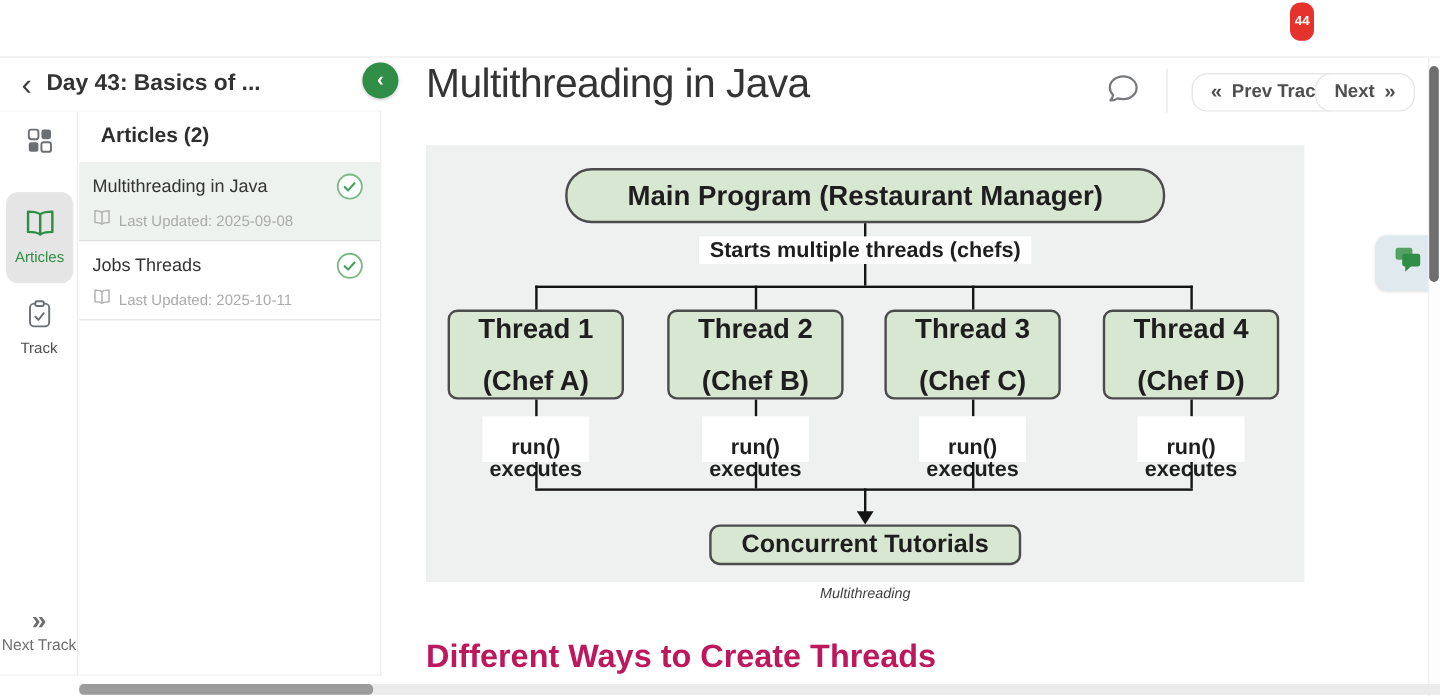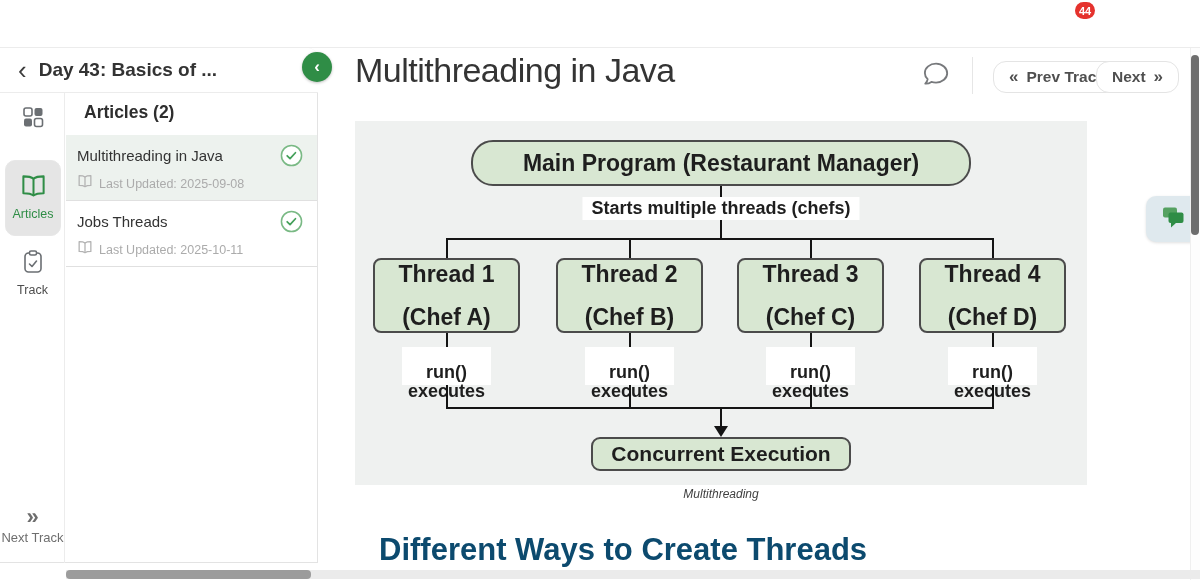--- a/index.html
+++ b/index.html
@@ -17,21 +17,21 @@
     font-family:"Liberation Sans",sans-serif; background:transparent; }
   .search-input::placeholder { color:#9aa0a6; }
   .nav-menu { left:396px; top:0; height:48px; display:flex; align-items:center; gap:36px; }
   .nav-item { display:flex; align-items:center; gap:7px; font-size:17px; font-weight:600;
     color:#2b3035; cursor:pointer; }
   .icon-circle { width:34px; height:34px; border-radius:50%; background:#fafafa;
     border:1px solid #f0f0f0; display:flex; align-items:center; justify-content:center; cursor:pointer; }
   .translate-btn { left:976px; top:7px; }
   .moon-btn { left:1016px; top:7px; }
   .bell-btn { left:1055px; top:7px; }
-  .badge { left:1075px; top:2px; min-width:19px; height:17px; padding:0 4px; background:#e5322d;
+  .badge { left:1075px; top:2px; min-width:19px; height:32px; padding:0 4px; background:#e5322d;
     border-radius:9px; color:#fff; font-size:11px; font-weight:700; display:flex;
     align-items:center; justify-content:center; z-index:6; }
   .avatar { left:1096px; top:6px; width:37px; height:37px; border-radius:50%;
     background:radial-gradient(circle at 50% 30%, #5c6672 0%, #3a414b 45%, #1d2228 100%); }
 
   
   .panel { left:0; top:48px; width:318px; height:515px; background:#fff;
     border-right:1px solid #e3e3e3; border-bottom:1px solid #e3e3e3; border-radius:0 10px 0 0; }
   .panel-header { left:0; top:48px; width:318px; height:45px; border-bottom:1px solid #ececec;
     display:flex; align-items:center; z-index:3; background:#fff; border-radius:0 10px 0 0; }
@@ -97,21 +97,21 @@
     display:flex; flex-direction:column; align-items:center; justify-content:center;
     font-size:23px; font-weight:700; color:#1e1e1e; line-height:1.15;gap:16px; }
   .stub { width:2px; background:#141414; }
   .run-label { background:#fff; font-size:18px; font-weight:700; color:#1e1e1e;
     line-height:19px; text-align:center; padding:16px 6px; height:38px; }
   .arrow-head { position:absolute; left:359px; top:305px; width:0; height:0;
     border-left:7px solid transparent; border-right:7px solid transparent;
     border-top:11px solid #141414; }
   .caption { left:355px; top:487px; width:732px; text-align:center; font-style:italic;
     font-size:12px; color:#3f3f3f; }
-  .section-heading { left:355px; top:532px; font-size:31px; font-weight:700; color:#0c4a6e;margin-left:24px; }
+  .section-heading { left:355px; top:532px; font-size:27px; font-weight:700; color:#be185d; }
 
   
   .chat-widget { left:1146px; top:196px; width:54px; height:46px; background:#dfe9ee;
     border-radius:10px 0 0 10px; display:flex; align-items:center; justify-content:center;
     cursor:pointer; box-shadow:0 1px 3px rgba(0,0,0,.12); }
 
   
   .v-track { left:1190px; top:48px; width:10px; height:532px; background:#fdfdfd;
     border-left:1px solid #efefef; }
   .v-thumb { left:1191px; top:55px; width:8px; height:180px; background:#6e6e6e; border-radius:4px; }
@@ -374,21 +374,21 @@
     <div class="run-label">
       <div>run()</div>
         <div>executes</div>
     </div>
     <div class="stub" style="height:22px;"></div>
   </div>
 
   <div class="d-line" style="left:91px; top:286px; width:548px; height:2px;"></div>
   <div class="d-line" style="left:365px; top:286px; width:2px; height:21px;"></div>
   <div class="arrow-head"></div>
-  <div class="d-box d-result">Concurrent Execution</div>
+  <div class="d-box d-result">Concurrent Tutorials</div>
 </div>
 
 <div class="abs caption">Multithreading</div>
 <h2 class="abs section-heading">Different Ways to Create Threads</h2>
 
 <div class="abs chat-widget">
   <span>
     <svg width="27" height="25" viewBox="0 0 27 25">
       <rect x="3" y="2.5" width="14" height="10" rx="2" fill="#55a161"></rect>
       <rect x="8.5" y="7.5" width="15" height="10.5" rx="2" fill="#2f8d46"></rect>

